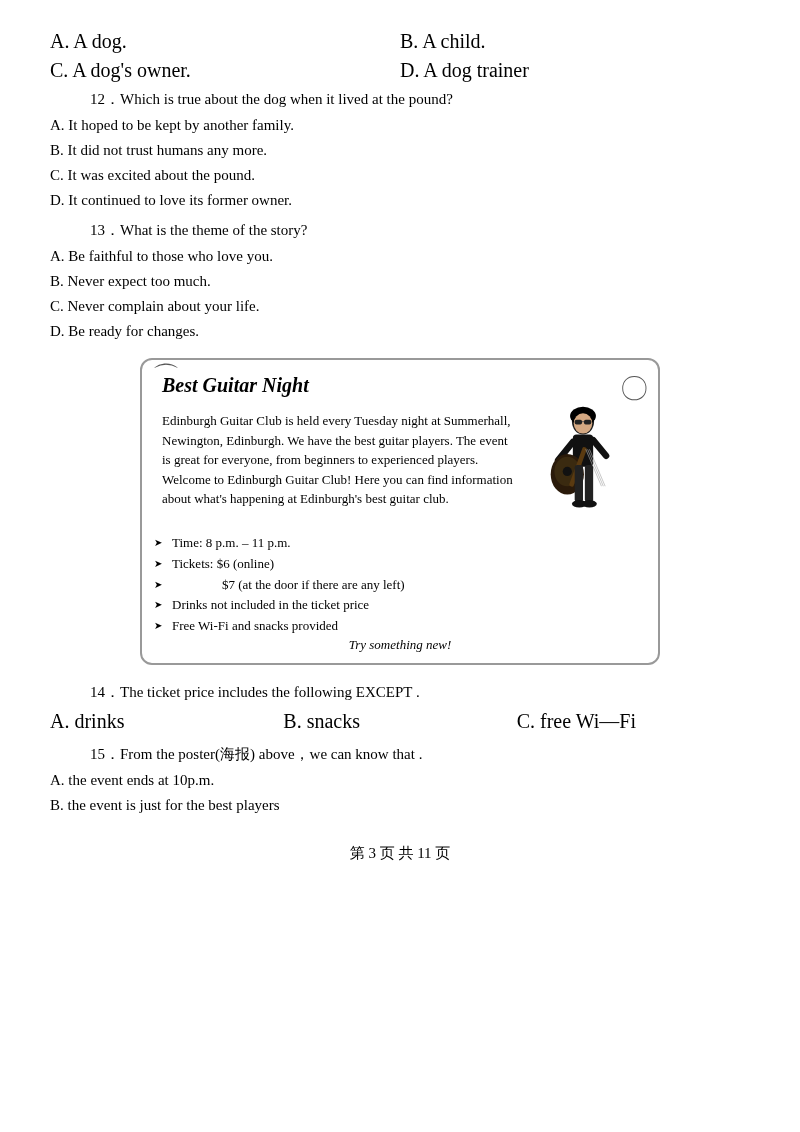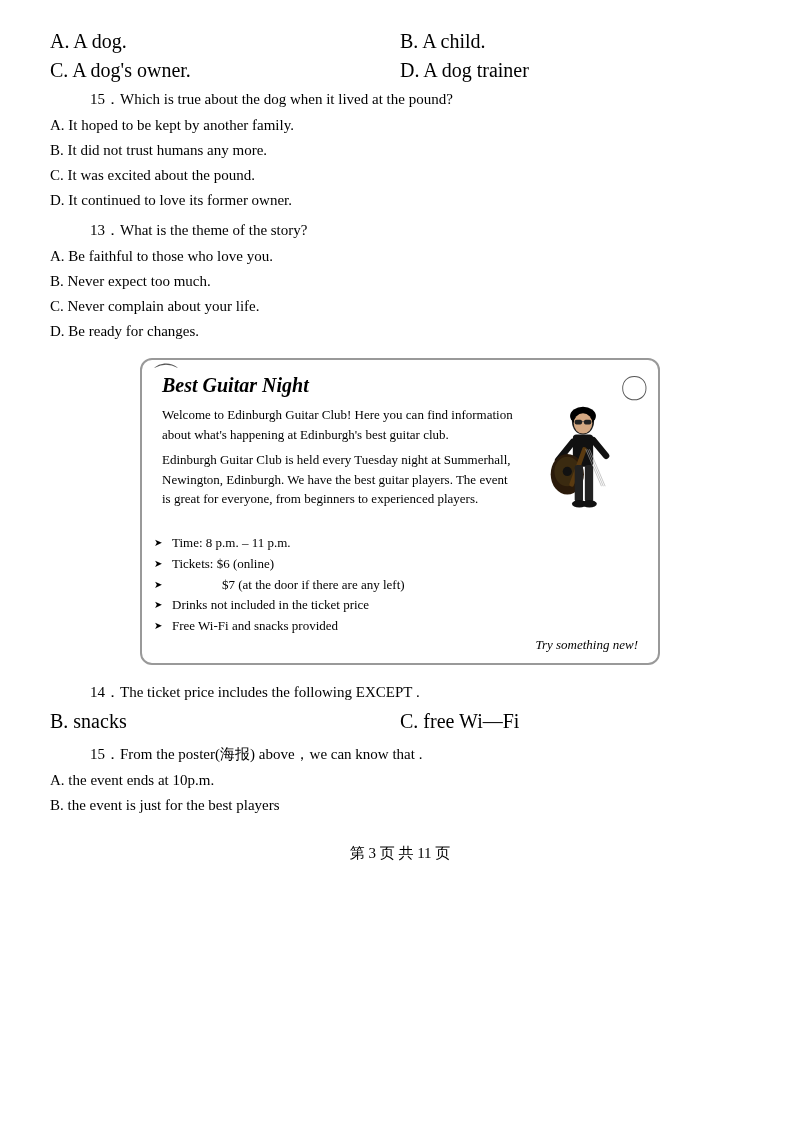--- a/index.html
+++ b/index.html
@@ -93,21 +93,21 @@
     }
     .poster-bullets div::before {
       content: '➤';
       position: absolute;
       left: -8px;
       font-size: 10px;
       top: 2px;
     }
     .italic-line {
       font-style: italic;
-      text-align: right;
+      text-align: center;
       font-size: 13px;
     }
     .page-footer {
       text-align: center;
       margin-top: 30px;
       font-size: 15px;
     }
     .section-gap {
       margin-bottom: 6px;
     }
@@ -118,43 +118,43 @@
 <div class="two-col section-gap">
   <div class="col">A. A dog.</div>
   <div class="col">B. A child.</div>
 </div>
 <div class="two-col">
   <div class="col">C. A dog's owner.</div>
   <div class="col">D. A dog trainer</div>
 </div>
 
 <div class="question-block">
-  <div class="question-line">15．Which is true about the dog when it lived at the pound?</div>
+  <div class="question-line">12．Which is true about the dog when it lived at the pound?</div>
   <div class="option-line">A. It hoped to be kept by another family.</div>
   <div class="option-line">B. It did not trust humans any more.</div>
   <div class="option-line">C. It was excited about the pound.</div>
   <div class="option-line">D. It continued to love its former owner.</div>
 </div>
 
 <div class="question-block">
   <div class="question-line">13．What is the theme of the story?</div>
   <div class="option-line">A. Be faithful to those who love you.</div>
   <div class="option-line">B. Never expect too much.</div>
   <div class="option-line">C. Never complain about your life.</div>
   <div class="option-line">D. Be ready for changes.</div>
 </div>
 
 <div class="poster-container">
   <div class="poster-top-ornament">⌒</div>
   <div class="poster-right-ornament">〇</div>
   <div class="poster-title">Best Guitar Night</div>
   <div class="poster-body">
     <div style="flex:1;">
+      <div class="poster-text" style="margin-top:6px;">Edinburgh Guitar Club is held every Tuesday night at Summerhall, Newington, Edinburgh. We have the best guitar players. The event is great for everyone, from beginners to experienced players.</div>
       <div class="poster-text">Welcome to Edinburgh Guitar Club! Here you can find information about what's happening at Edinburgh's best guitar club.</div>
-      <div class="poster-text" style="margin-top:6px;">Edinburgh Guitar Club is held every Tuesday night at Summerhall, Newington, Edinburgh. We have the best guitar players. The event is great for everyone, from beginners to experienced players.</div>
     </div>
     <div class="poster-image">
       
       <svg class="guitarist-svg" viewBox="0 0 110 130" xmlns="http://www.w3.org/2000/svg">
 
         <ellipse cx="55" cy="18" rx="12" ry="14" fill="#1a1a1a"></ellipse>
 
         <ellipse cx="55" cy="12" rx="14" ry="10" fill="#000"></ellipse>
 
         <ellipse cx="55" cy="20" rx="10" ry="11" fill="#d4a882"></ellipse>
@@ -193,20 +193,21 @@
     <div style="padding-left:60px;">$7 (at the door if there are any left)</div>
     <div>Drinks not included in the ticket price</div>
     <div>Free Wi-Fi and snacks provided</div>
   </div>
   <div class="italic-line">Try something new!</div>
 </div>
 
 <div class="question-block">
   <div class="question-line">14．The ticket price includes the following EXCEPT            .</div>
   <div class="two-col">
+    <div class="col">A. drinks</div>
     <div class="col">B. snacks</div>
     <div class="col">C. free Wi—Fi</div>
   </div>
 </div>
 
 <div class="question-block">
   <div class="question-line">15．From the poster(海报) above，we can know that            .</div>
   <div class="option-line">A. the event ends at 10p.m.</div>
   <div class="option-line">B. the event is just for the best players</div>
 </div>

